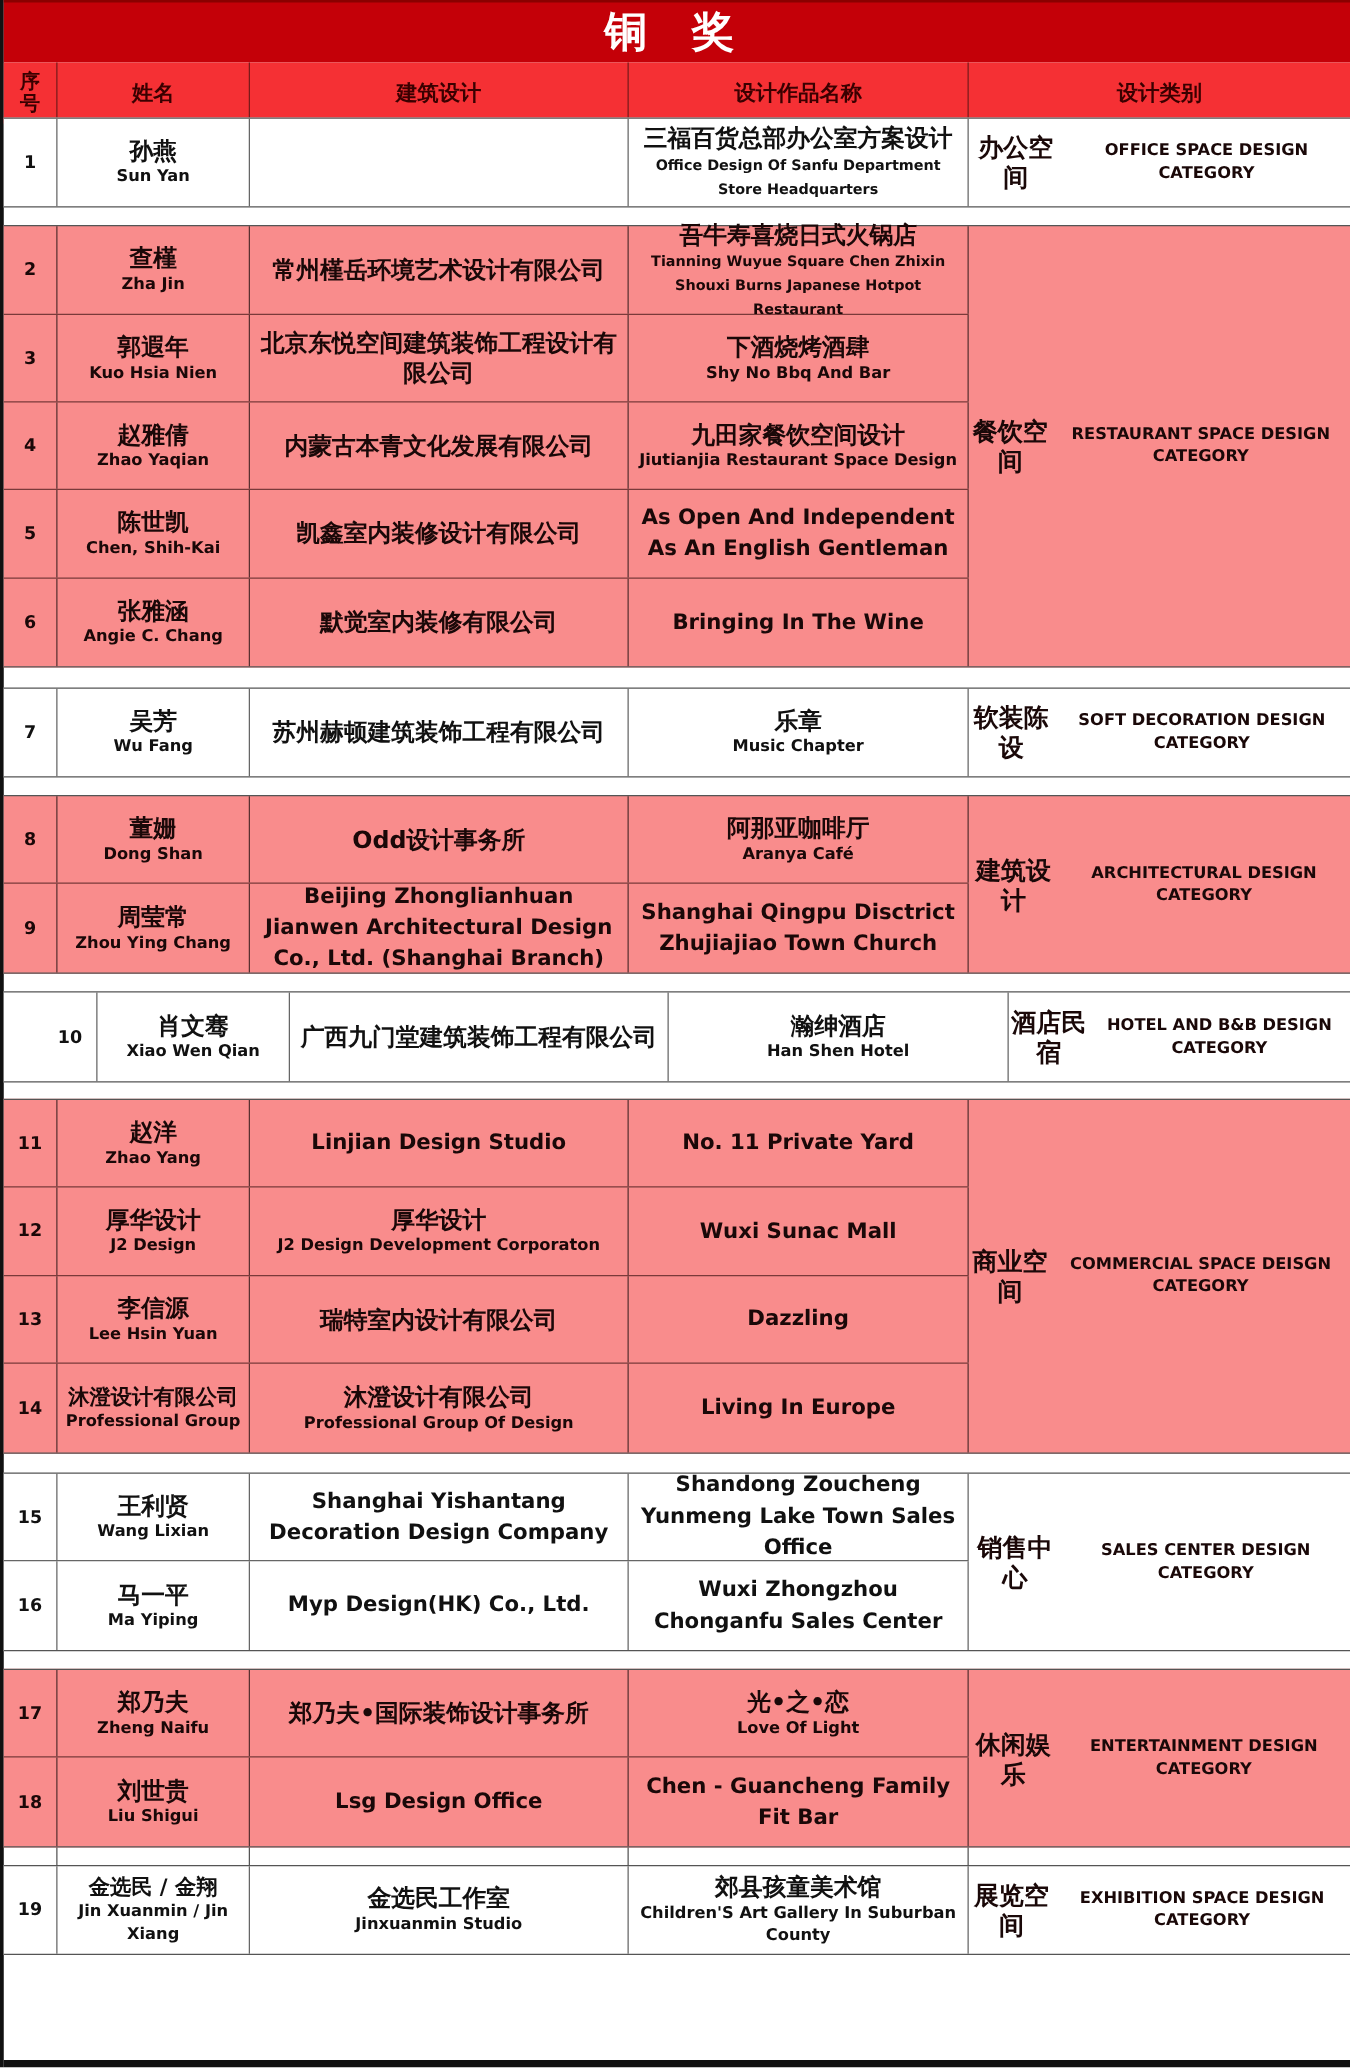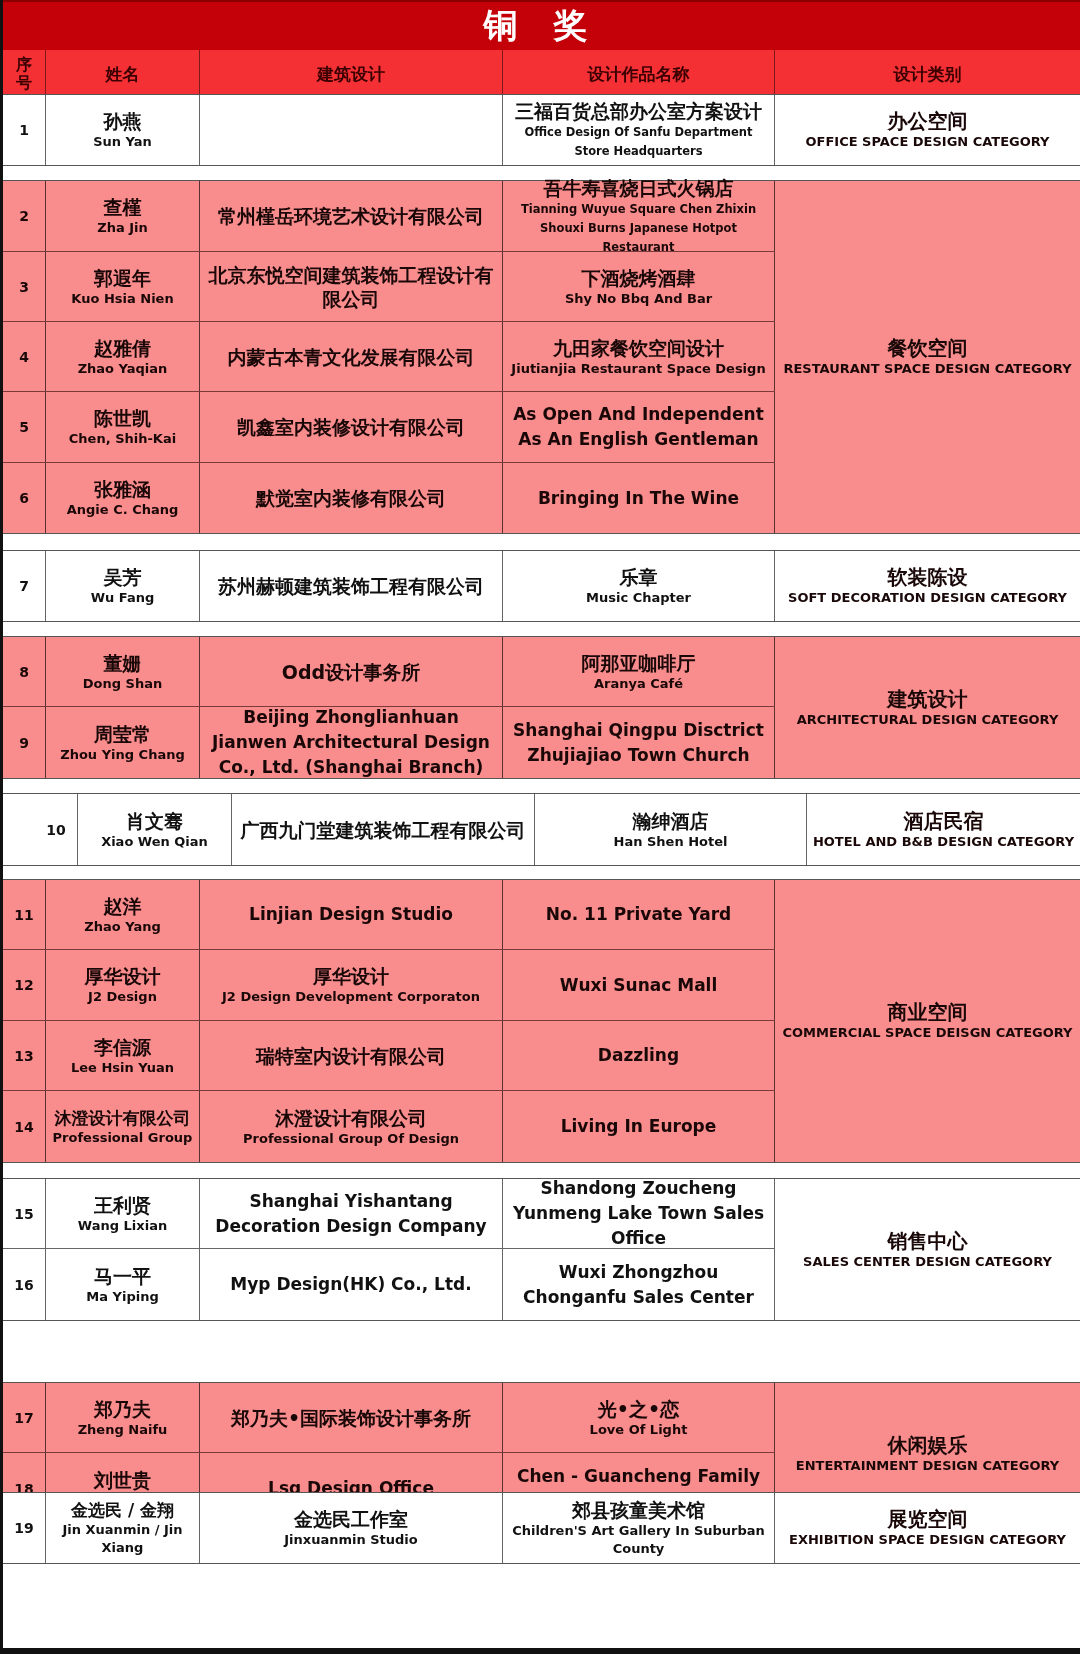--- a/index.html
+++ b/index.html
@@ -18,21 +18,21 @@
   .row:last-child { border-bottom: none; }
   .cell { display: flex; flex-direction: column; align-items: center; justify-content: center; text-align: center; border-right: 1px solid #5a3030; box-sizing: border-box; color: #1a0808; padding: 0 4px; }
   .group.white .cell { color: #111; border-right-color: #666; }
   .group.white .row { border-bottom-color: #666; }
   .seqno { font-weight: bold; font-size: 14px; }
   .zh { font-weight: bold; font-size: 19px; line-height: 24px; }
   .zh-sm { font-weight: bold; font-size: 17px; line-height: 22px; }
   .en { font-weight: bold; font-size: 13px; line-height: 18px; }
   .en-xs { font-weight: bold; font-size: 11.5px; line-height: 19px; }
   .en-lg { font-weight: bold; font-size: 17px; line-height: 25px; }
-  .cat { width: 305px; display: flex; flex-direction: column; align-items: center; justify-content: center; text-align: center; color: #1a0808; }
+  .cat { width: 305px; display: flex; flex-direction: row; align-items: center; justify-content: center; text-align: center; color: #1a0808; }
   .cat .zh { font-size: 20px; }
   .cat .en { font-size: 13px; }
   .spacer-lines { position: absolute; left: 0; width: 1077px; display: flex; }
   .spacer-lines div { border-right: 1px solid #555; box-sizing: border-box; height: 100%; }
   .bottom-line { position: absolute; left: 0; top: 1648px; width: 1080px; height: 6px; background: #111; }
 </style>
 </head>
 <body>
 
 <div class="sheet">
@@ -361,21 +361,21 @@
             <div class="cell c3">
               <div class="en-lg">Wuxi Zhongzhou Chonganfu Sales Center</div>
             </div>
           </div>
         </div>
         <div class="cat">
           <div class="zh">销售中心</div>
           <div class="en">SALES CENTER DESIGN CATEGORY</div>
         </div>
       </div>
-      <div class="group pink" style="top: 1335px; margin-top: 47px;">
+      <div class="group pink" style="top: 1335px;">
         <div class="rows">
           <div class="row" style="height: 70px;">
             <div class="cell c0">
               <div class="seqno">17</div>
             </div>
             <div class="cell c1">
               <div class="zh">郑乃夫</div>
               <div class="en">Zheng Naifu</div>
             </div>
             <div class="cell c2">

